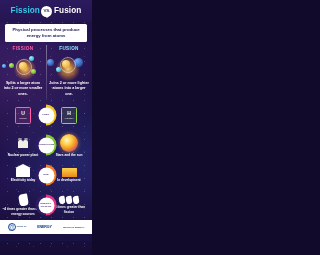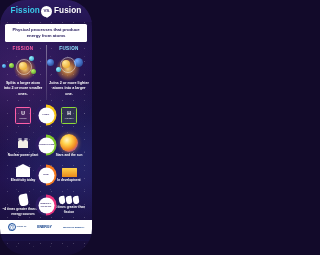--- a/index.html
+++ b/index.html
@@ -8,21 +8,20 @@
     -webkit-font-smoothing:antialiased;
   }
   .poster{
     position:relative;
     width:92px;height:255px;
     overflow:hidden;
     background:
       radial-gradient(circle at 18% 30%, rgba(80,40,120,.55) 0%, rgba(80,40,120,0) 42%),
       radial-gradient(circle at 82% 62%, rgba(40,60,140,.45) 0%, rgba(40,60,140,0) 45%),
       linear-gradient(180deg,#1b1140 0%,#241552 18%,#1d1145 45%,#221350 70%,#160d36 100%);
-    border-radius: 26px;
   }
   
   .stars{
     position:absolute;inset:0;
     background-image:
       radial-gradient(rgba(255,255,255,.20) .5px, transparent .6px),
       radial-gradient(rgba(255,255,255,.11) .5px, transparent .6px);
     background-size:11px 13px, 17px 19px;
     background-position:2px 3px, 8px 9px;
     pointer-events:none;

